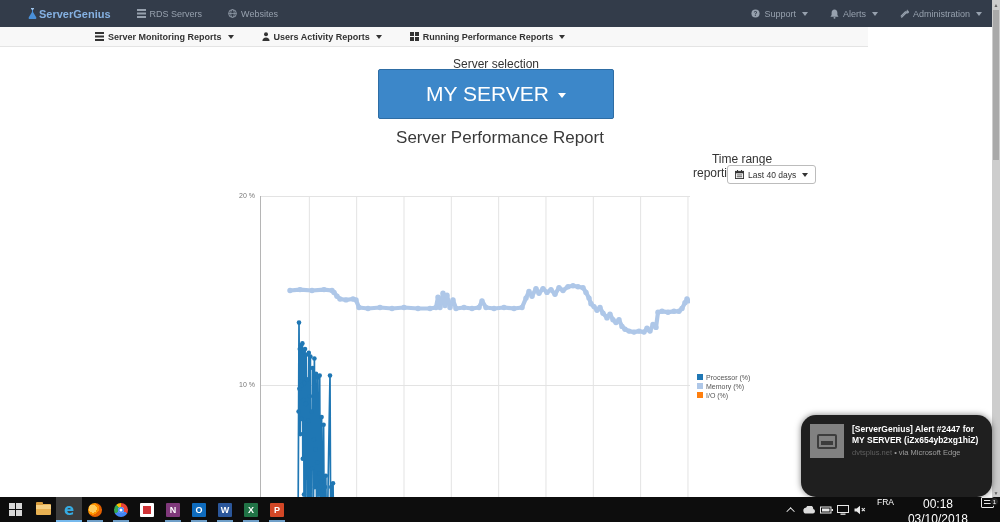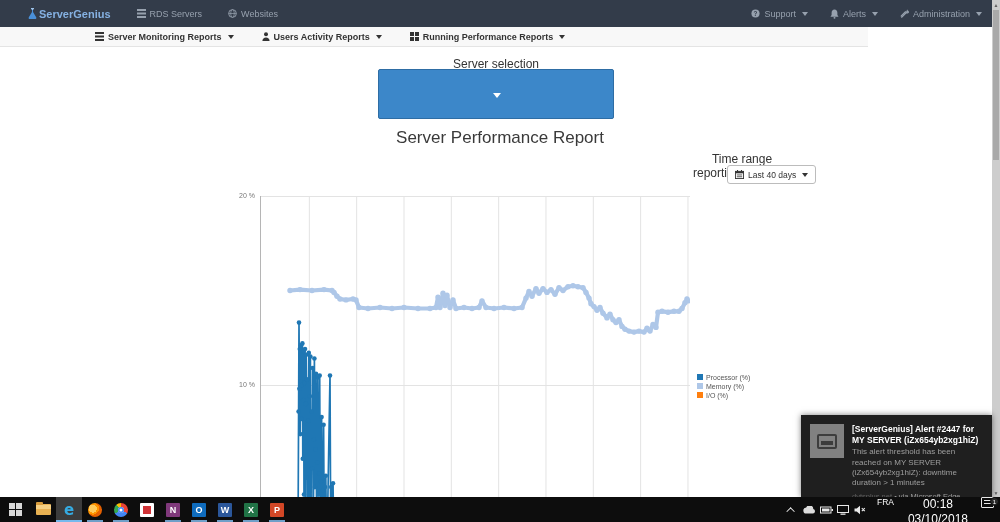--- a/index.html
+++ b/index.html
@@ -56,21 +56,21 @@
   
   #scrollbar { position:absolute; right:0; top:0; width:8px; height:497px; background:#cdcdcd; z-index:6; }
   .sb-arrow { position:absolute; left:0; width:8px; height:9px; color:#606060; font-size:5px;
     display:flex; align-items:center; justify-content:center; }
   #sb-up { top:0; } #sb-down { bottom:0; }
   #sb-thumb { position:absolute; left:1px; top:10px; width:6px; height:150px; background:#a9a9a9; }
 
   
   #toast { position:absolute; left:801px; top:415px; width:191px; height:82px;
     background:#1f1f1f; z-index:7; display:flex; padding:9px 8px 8px 9px; gap:8px;
-    box-shadow:0 0 6px rgba(0,0,0,.5); cursor:pointer; }
+    box-shadow:0 0 6px rgba(0,0,0,.5); cursor:pointer;border-radius:15px; }
   #toast-icon { width:34px; height:34px; background:#818181; flex:0 0 34px;
     display:flex; align-items:center; justify-content:center; }
   #toast-icon .win { width:20px; height:15px; border:2px solid #3d3d3d; border-radius:2px; position:relative; }
   #toast-icon .win::after { content:""; position:absolute; left:2px; right:2px; bottom:2px; height:4px; background:#3d3d3d; }
   .toast-text { flex:1; min-width:0; }
   #toast-title { color:#fff; font-size:8.5px; font-weight:bold; line-height:1.25; }
   #toast-body { color:#9e9e9e; font-size:8px; line-height:1.3; margin-top:2px; }
   #toast-source { font-size:7.5px; margin-top:3px; color:#9e9e9e; }
   #toast-source .domain { color:#5f5f5f; }
 
@@ -220,20 +220,21 @@
           </svg>
       </span>
       <span>Running Performance Reports</span>
       <span class="caret"></span>
     </div>
   </div>
 
   <div class="caption-small" id="server-selection-caption">Server selection</div>
 
   <button id="server-button">
+    <span>MY SERVER</span>
     <span class="caret"></span>
   </button>
 
   <div id="page-title">Server Performance Report</div>
 
   <div class="caption-small" id="time-range-caption">Time range reporting selection</div>
 
   <button id="time-range-button">
     <span class="ico">
       <svg width="9" height="9" viewBox="0 0 10 10">
@@ -434,21 +435,20 @@
     <div id="sb-thumb"></div>
     <div class="sb-arrow" id="sb-down">▼</div>
   </div>
 
   <div id="toast">
     <div id="toast-icon">
         <div class="win"></div>
       </div>
     <div class="toast-text">
       <div id="toast-title">[ServerGenius] Alert #2447 for MY SERVER (iZx654yb2xg1hiZ)</div>
-      <div id="toast-body">This alert threshold has been reached on MY SERVER (iZx654yb2xg1hiZ): downtime duration &gt; 1 minutes</div>
       <div id="toast-source">
         <span class="domain">dvtsplus.net</span>
         <span>• via Microsoft Edge</span>
       </div>
     </div>
   </div>
 
   <div id="taskbar">
     <div class="tb-slot" id="start-button">
       <span class="win-logo">

